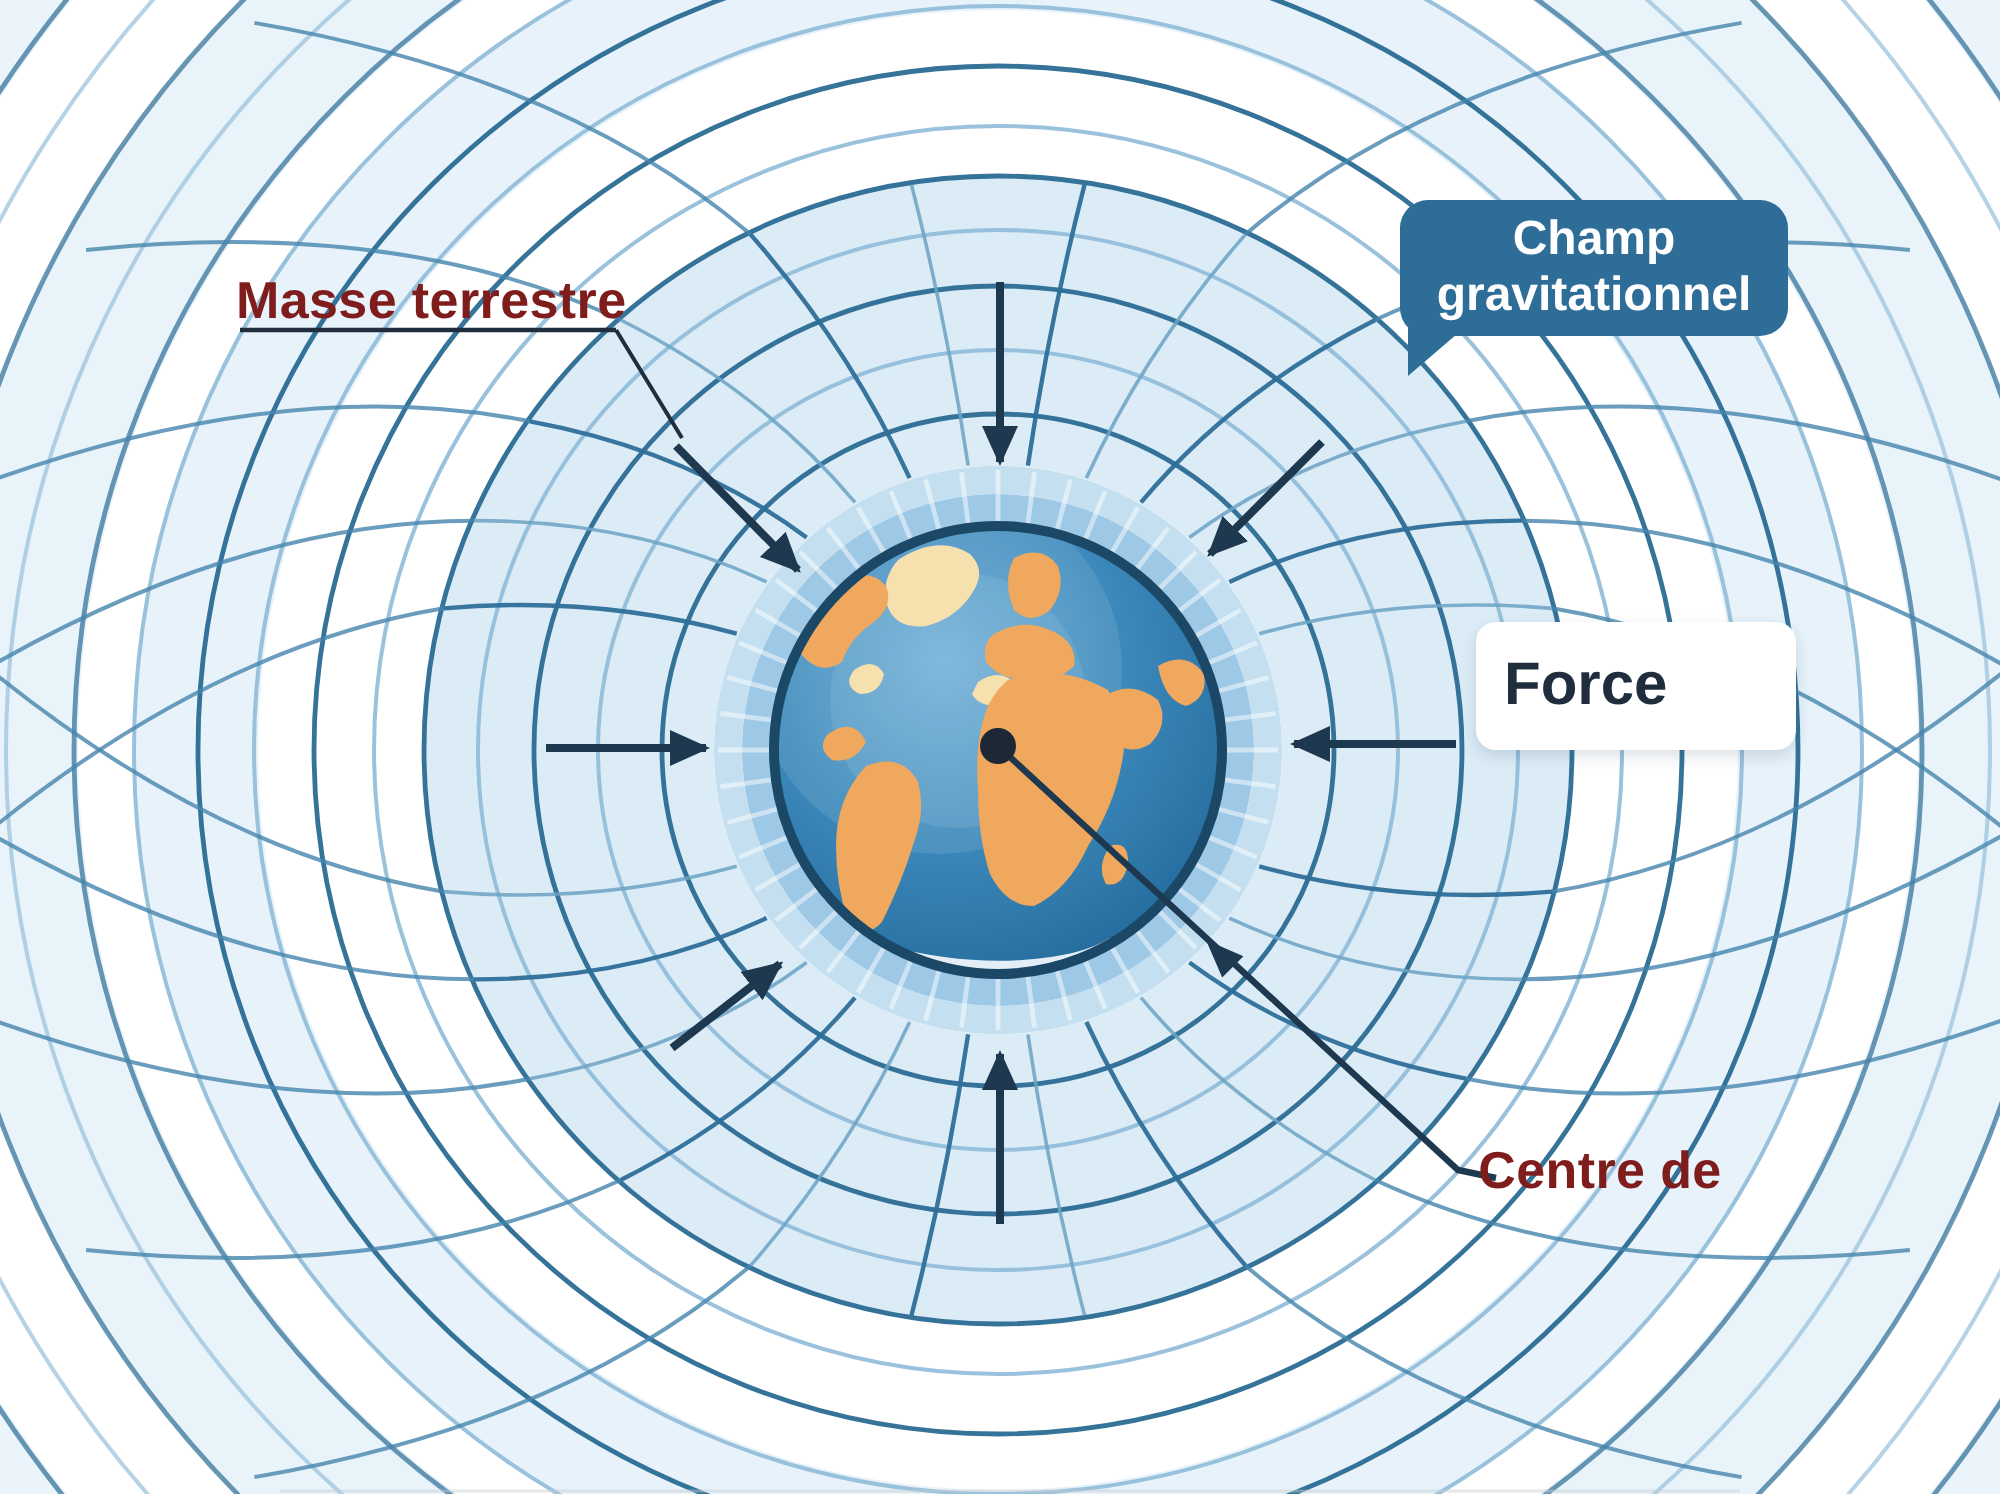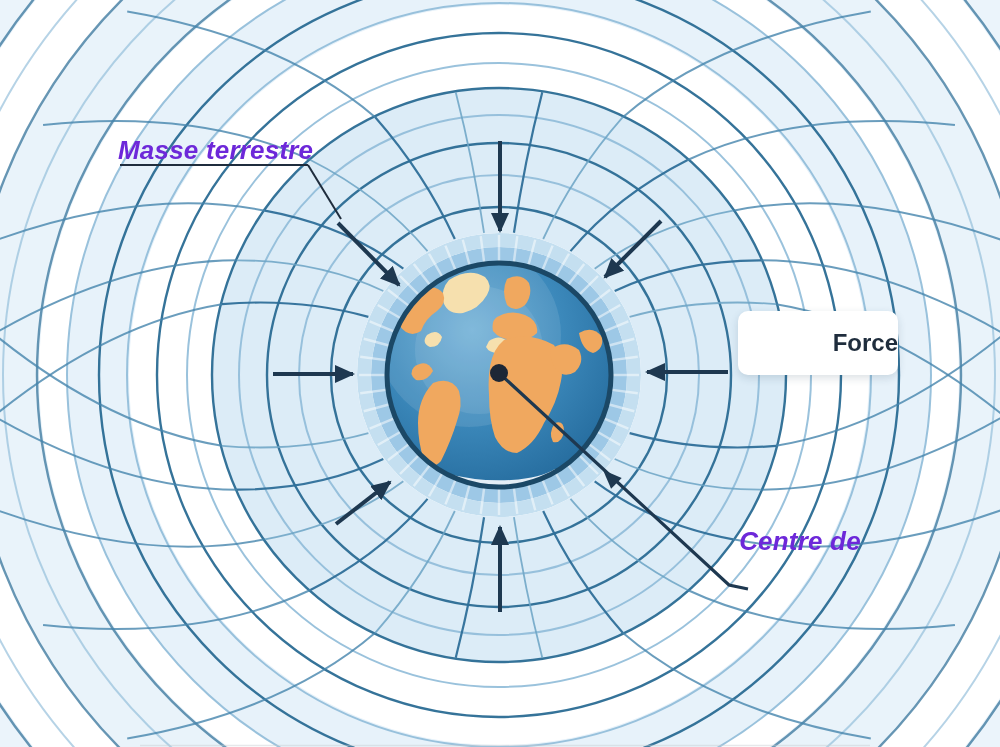--- a/index.html
+++ b/index.html
@@ -1,38 +1,38 @@
 <!DOCTYPE html>
 <html><head>
 <meta charset="utf-8">
 <style>
   html,body{margin:0;padding:0;background:#fff;}
   .stage{
     position:relative;width:1000px;height:747px;overflow:hidden;background:#fff;
     font-family:"Liberation Sans",sans-serif;
   }
   .stage svg{position:absolute;left:0;top:0;}
-  .lbl{position:absolute;color:#6d28d9;letter-spacing:.2px;line-height:1.12;font-style:italic;}
+  .lbl{position:absolute;color:#7f1d1d;letter-spacing:.2px;line-height:1.12;}
   .lbl-mass{left:118px;top:136px;font-size:26px;font-weight:600;}
   .badge{
     position:absolute;left:700px;top:100px;width:194px;height:68px;
     border-radius:14px;display:flex;flex-direction:column;align-items:center;justify-content:center;
     color:#fff;font-size:24px;font-weight:700;line-height:1.18;
   }
   .badge::after{
     content:"";position:absolute;left:4px;top:64px;width:0;height:0;
     border-top:24px solid var(--badge-bg,#2d6d98);border-right:28px solid transparent;
   }
   .force-box{
     position:absolute;left:738px;top:311px;width:160px;height:64px;background:#ffffff;
     border-radius:10px;box-shadow:0 3px 8px rgba(30,60,90,.16);
     display:flex;flex-direction:column;justify-content:center;padding-left:14px;box-sizing:border-box;
-    font-size:24px;font-weight:600;color:#1f2d3d;line-height:1.15;text-align:right;
-  }
-  .lbl-center{left:700px;top:527px;width:200px;text-align:center;font-size:26px;font-weight:600;}
+    font-size:30px;font-weight:600;color:#1f2d3d;line-height:1.15;
+  }
+  .lbl-center{left:700px;top:571px;width:200px;text-align:center;font-size:26px;font-weight:600;}
 </style>
 </head>
 <body>
 
 <div class="stage">
 
   <svg viewBox="0 0 1000 747" width="1000" height="747">
     <defs>
       <radialGradient id="oceanGrad" cx="38%" cy="30%" r="85%">
         <stop offset="0%" id="og1" stop-color="#66aad4"></stop>
@@ -220,20 +220,24 @@
 
     <g>
       <path d="M 499,373 L 729,585 L 748,589" fill="none" stroke-width="3.2" stroke="#1e3850"></path>
       <polygon points="603,470 621.7,478.1 611.1,488.7" fill="#1e3850"></polygon>
       <circle cx="499" cy="373" r="9" fill="#1d2736"></circle>
     </g>
   </svg>
 
   <div class="lbl lbl-mass">Masse terrestre</div>
 
+  <div class="badge" id="badge" style="background: rgb(45, 109, 152); --badge-bg: #2d6d98;">
+    <span>Champ</span>
+    <span>gravitationnel</span>
+  </div>
 
   <div class="force-box">
     <span>Force</span>
   </div>
 
   <div class="lbl lbl-center">
     <div>Centre de</div>
   </div>
 
 </div>

